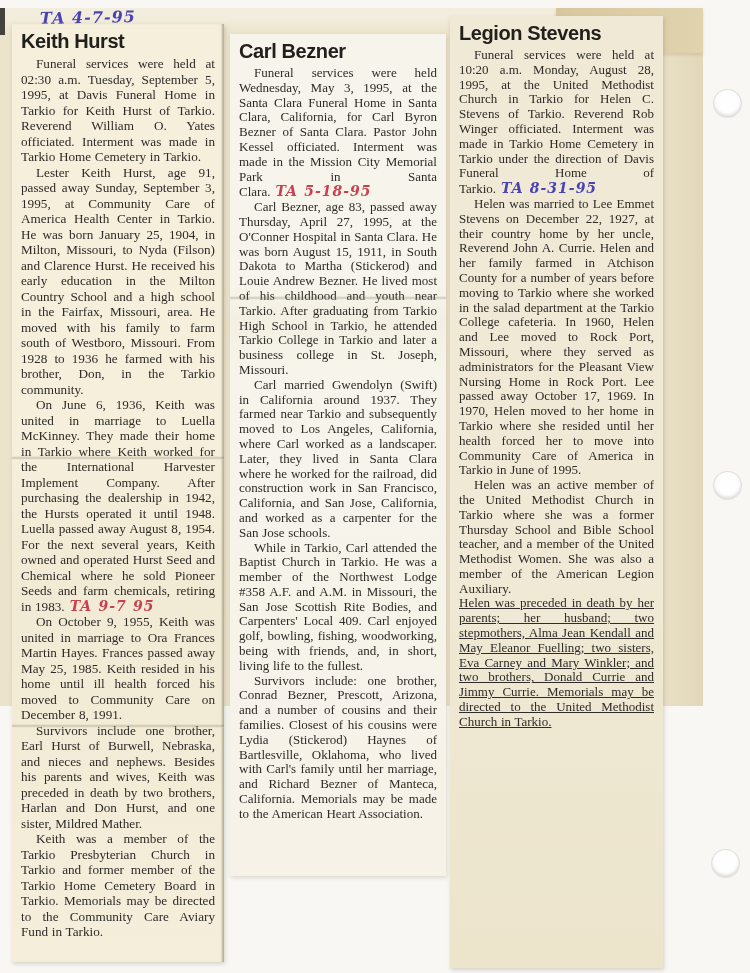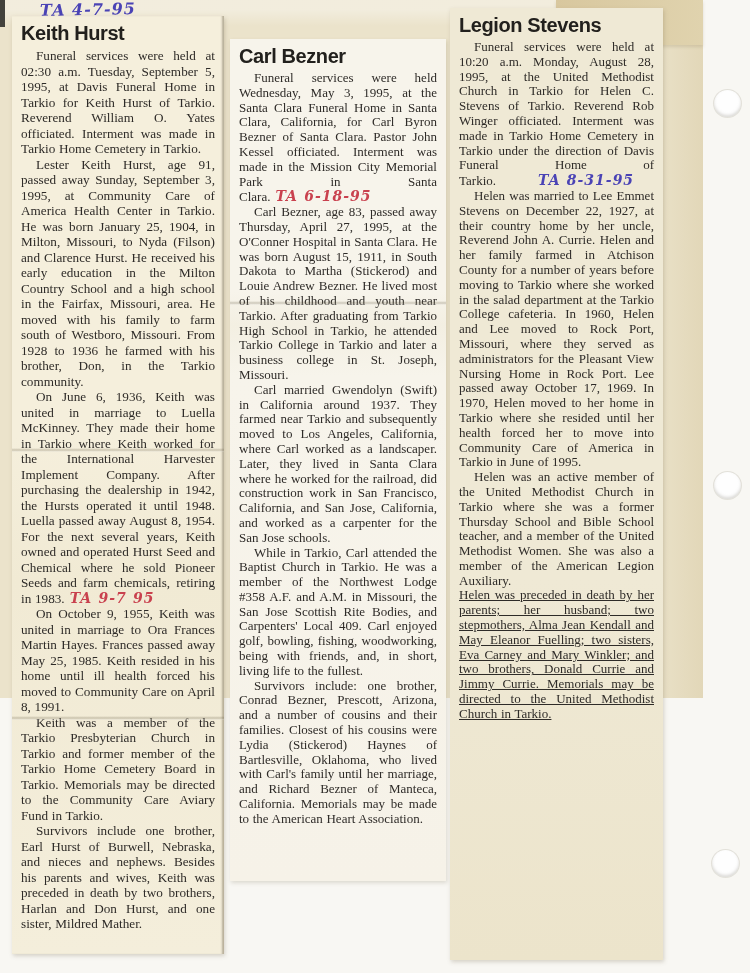--- a/index.html
+++ b/index.html
@@ -2,21 +2,21 @@
 <html><head>
 <meta charset="utf-8">
 <style>
   html,body{margin:0;padding:0;}
   body{
     width:750px;height:973px;position:relative;overflow:hidden;
     background:#f8f7f3;
     font-family:"Liberation Serif", serif;
   }
   .album-page{
-    position:absolute;left:0;top:0;width:703px;height:698px;
+    position:absolute;left:0;top:8px;width:703px;height:698px;
     background:
       linear-gradient(180deg, rgba(255,255,255,.35) 0 10px, rgba(255,255,255,0) 26px),
       linear-gradient(90deg, #ebe3cb 0 92%, #e2d7b8 100%),
       #eae2ca;
   }
   .corner-sliver{
     position:absolute;left:0;top:0;width:5px;height:27px;background:#43423c;
   }
   .tan-band{
     position:absolute;left:556px;top:0;width:147px;height:45px;
@@ -42,21 +42,20 @@
   .clip-keith{
     left:12px;top:16px;width:212px;min-height:918px;
     background:linear-gradient(180deg,#f5efdc 0 45%, #f1ead4 60%, #f4eedb);
     box-shadow:inset -3px 0 2px -1px rgba(110,100,75,.45), 1px 2px 4px rgba(110,100,70,.25);
   }
   .clip-keith p{font-size:13.2px;line-height:15.5px;}
   .clip-carl{
     left:230px;top:26px;width:216px;min-height:842px;
     background:linear-gradient(180deg,#f7f4eb 0 30%, #f3efe2 34%, #f7f4eb 40%, #f6f2e8);
     box-shadow:1px 2px 4px rgba(110,100,70,.2);
-    margin-top:13px;
   }
   .clip-helen{
     left:450px;top:8px;width:213px;min-height:952px;
     background:linear-gradient(180deg,#efe9d5 0 60%, #ece4cb);
     box-shadow:1px 2px 4px rgba(110,100,70,.25);
   }
   .crease{
     position:absolute;left:0;width:100%;height:4px;
     background:linear-gradient(180deg, rgba(255,255,255,0), rgba(95,85,60,.28) 50%, rgba(255,255,255,.25));
     pointer-events:none;
@@ -88,40 +87,40 @@
   <div class="corner-sliver"></div>
   <div class="tan-band"></div>
 
   <div class="hand hand-top" style="color: rgb(74, 67, 181);">TA 4-7-95</div>
 
   <article class="clip clip-keith">
     <h1>Keith Hurst</h1>
     <p>Funeral services were held at 02:30 a.m. Tuesday, September 5, 1995, at Davis Funeral Home in Tarkio for Keith Hurst of Tarkio. Reverend William O. Yates officiated. Interment was made in Tarkio Home Cemetery in Tarkio.</p>
     <p>Lester Keith Hurst, age 91, passed away Sunday, September 3, 1995, at Community Care of America Health Center in Tarkio. He was born January 25, 1904, in Milton, Missouri, to Nyda (Filson) and Clarence Hurst. He received his early education in the Milton Country School and a high school in the Fairfax, Missouri, area. He moved with his family to farm south of Westboro, Missouri. From 1928 to 1936 he farmed with his brother, Don, in the Tarkio community.</p>
     <p><span>On June 6, 1936, Keith was united in marriage to Luella McKinney. They made their home in Tarkio where Keith worked for the International Harvester Implement Company. After purchasing the dealership in 1942, the Hursts operated it until 1948. Luella passed away August 8, 1954. For the next several years, Keith owned and operated Hurst Seed and Chemical where he sold Pioneer Seeds and farm chemicals, retiring in 1983.</span><span class="hand hand-inline" style="color: rgb(201, 65, 78);">TA 9-7 95</span></p>
-    <p>On October 9, 1955, Keith was united in marriage to Ora Frances Martin Hayes. Frances passed away May 25, 1985. Keith resided in his home until ill health forced his moved to Community Care on April 8, 1991.</p>
+    <p>On October 9, 1955, Keith was united in marriage to Ora Frances Martin Hayes. Frances passed away May 25, 1985. Keith resided in his home until ill health forced his moved to Community Care on December 8, 1991.</p>
+    <p>Survivors include one brother, Earl Hurst of Burwell, Nebraska, and nieces and nephews. Besides his parents and wives, Keith was preceded in death by two brothers, Harlan and Don Hurst, and one sister, Mildred Mather.</p>
     <p>Keith was a member of the Tarkio Presbyterian Church in Tarkio and former member of the Tarkio Home Cemetery Board in Tarkio. Memorials may be directed to the Community Care Aviary Fund in Tarkio.</p>
-    <p>Survivors include one brother, Earl Hurst of Burwell, Nebraska, and nieces and nephews. Besides his parents and wives, Keith was preceded in death by two brothers, Harlan and Don Hurst, and one sister, Mildred Mather.</p>
     <div class="crease" style="top:432px;"></div>
     <div class="crease" style="top:700px;"></div>
   </article>
 
   <article class="clip clip-carl">
     <h1>Carl Bezner</h1>
-    <p><span>Funeral services were held Wednesday, May 3, 1995, at the Santa Clara Funeral Home in Santa Clara, California, for Carl Byron Bezner of Santa Clara. Pastor John Kessel officiated. Interment was made in the Mission City Memorial Park in Santa Clara.</span><span class="hand hand-inline" style="color: rgb(201, 65, 78);">TA 6-18-95</span></p>
+    <p><span>Funeral services were held Wednesday, May 3, 1995, at the Santa Clara Funeral Home in Santa Clara, California, for Carl Byron Bezner of Santa Clara. Pastor John Kessel officiated. Interment was made in the Mission City Memorial Park in Santa Clara.</span><span class="hand hand-inline" style="color: rgb(201, 65, 78);">TA 5-18-95</span></p>
     <p>Carl Bezner, age 83, passed away Thursday, April 27, 1995, at the O'Conner Hospital in Santa Clara. He was born August 15, 1911, in South Dakota to Martha (Stickerod) and Louie Andrew Bezner. He lived most of his childhood and youth near Tarkio. After graduating from Tarkio High School in Tarkio, he attended Tarkio College in Tarkio and later a business college in St. Joseph, Missouri.</p>
     <p>Carl married Gwendolyn (Swift) in California around 1937. They farmed near Tarkio and subsequently moved to Los Angeles, California, where Carl worked as a landscaper. Later, they lived in Santa Clara where he worked for the railroad, did construction work in San Francisco, California, and San Jose, California, and worked as a carpenter for the San Jose schools.</p>
     <p>While in Tarkio, Carl attended the Baptist Church in Tarkio. He was a member of the Northwest Lodge #358 A.F. and A.M. in Missouri, the San Jose Scottish Rite Bodies, and Carpenters' Local 409. Carl enjoyed golf, bowling, fishing, woodworking, being with friends, and, in short, living life to the fullest.</p>
     <p>Survivors include: one brother, Conrad Bezner, Prescott, Arizona, and a number of cousins and their families. Closest of his cousins were Lydia (Stickerod) Haynes of Bartlesville, Oklahoma, who lived with Carl's family until her marriage, and Richard Bezner of Manteca, California. Memorials may be made to the American Heart Association.</p>
     <div class="crease" style="top:262px;"></div>
   </article>
 
   <article class="clip clip-helen">
     <h1>Legion Stevens</h1>
-    <p><span>Funeral services were held at 10:20 a.m. Monday, August 28, 1995, at the United Methodist Church in Tarkio for Helen C. Stevens of Tarkio. Reverend Rob Winger officiated. Interment was made in Tarkio Home Cemetery in Tarkio under the direction of Davis Funeral Home of Tarkio.</span><span class="hand hand-inline" style="color: rgb(74, 67, 181); margin-left: 37px;">TA 8-31-95</span></p>
+    <p><span>Funeral services were held at 10:20 a.m. Monday, August 28, 1995, at the United Methodist Church in Tarkio for Helen C. Stevens of Tarkio. Reverend Rob Winger officiated. Interment was made in Tarkio Home Cemetery in Tarkio under the direction of Davis Funeral Home of Tarkio.</span><span class="hand hand-inline" style="color: rgb(74, 67, 181);">TA 8-31-95</span></p>
     <p>Helen was married to Lee Emmet Stevens on December 22, 1927, at their country home by her uncle, Reverend John A. Currie. Helen and her family farmed in Atchison County for a number of years before moving to Tarkio where she worked in the salad department at the Tarkio College cafeteria. In 1960, Helen and Lee moved to Rock Port, Missouri, where they served as administrators for the Pleasant View Nursing Home in Rock Port. Lee passed away October 17, 1969. In 1970, Helen moved to her home in Tarkio where she resided until her health forced her to move into Community Care of America in Tarkio in June of 1995.</p>
     <p>Helen was an active member of the United Methodist Church in Tarkio where she was a former Thursday School and Bible School teacher, and a member of the United Methodist Women. She was also a member of the American Legion Auxiliary.</p>
     <p class="no-indent">Helen was preceded in death by her parents; her husband; two stepmothers, Alma Jean Kendall and May Eleanor Fuelling; two sisters, Eva Carney and Mary Winkler; and two brothers, Donald Currie and Jimmy Currie. Memorials may be directed to the United Methodist Church in Tarkio.</p>
   </article>
 </div>
 
 <div class="hole hole-1"></div>
 <div class="hole hole-2"></div>
 <div class="hole hole-3"></div>
 

